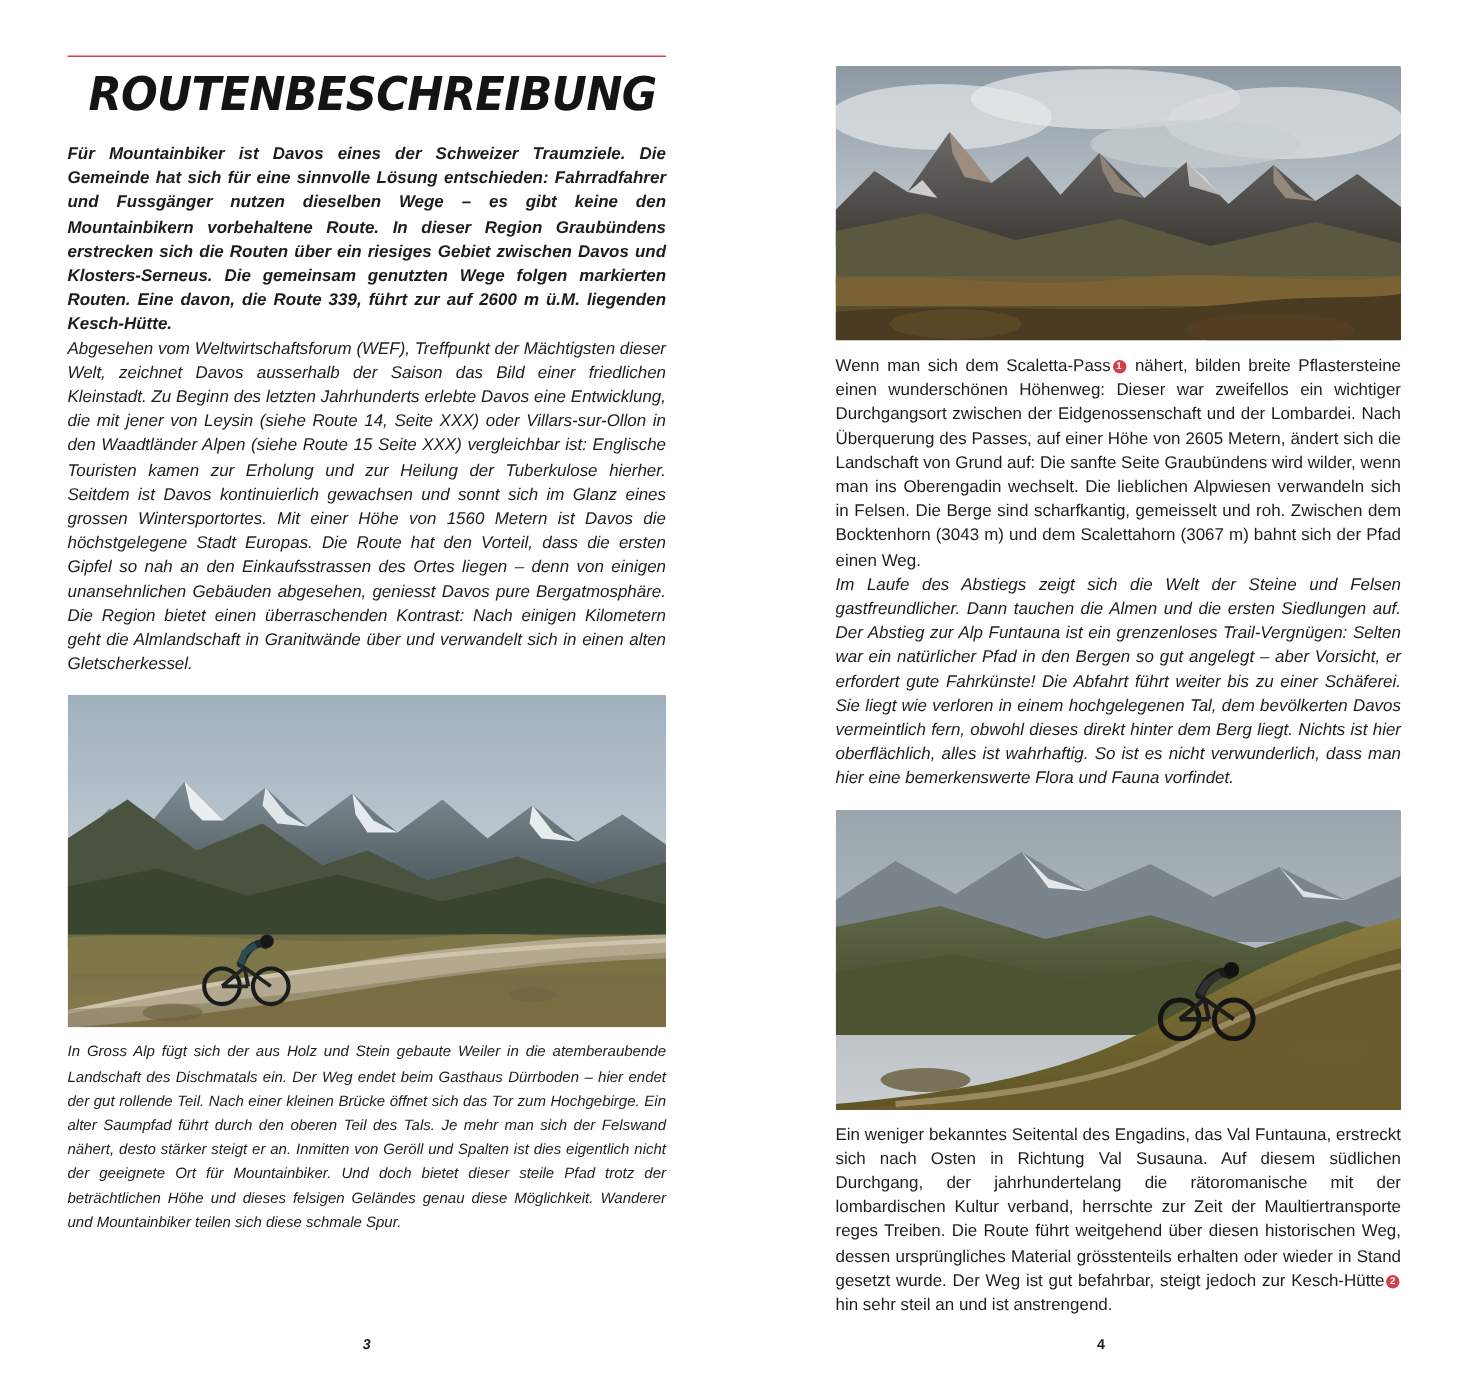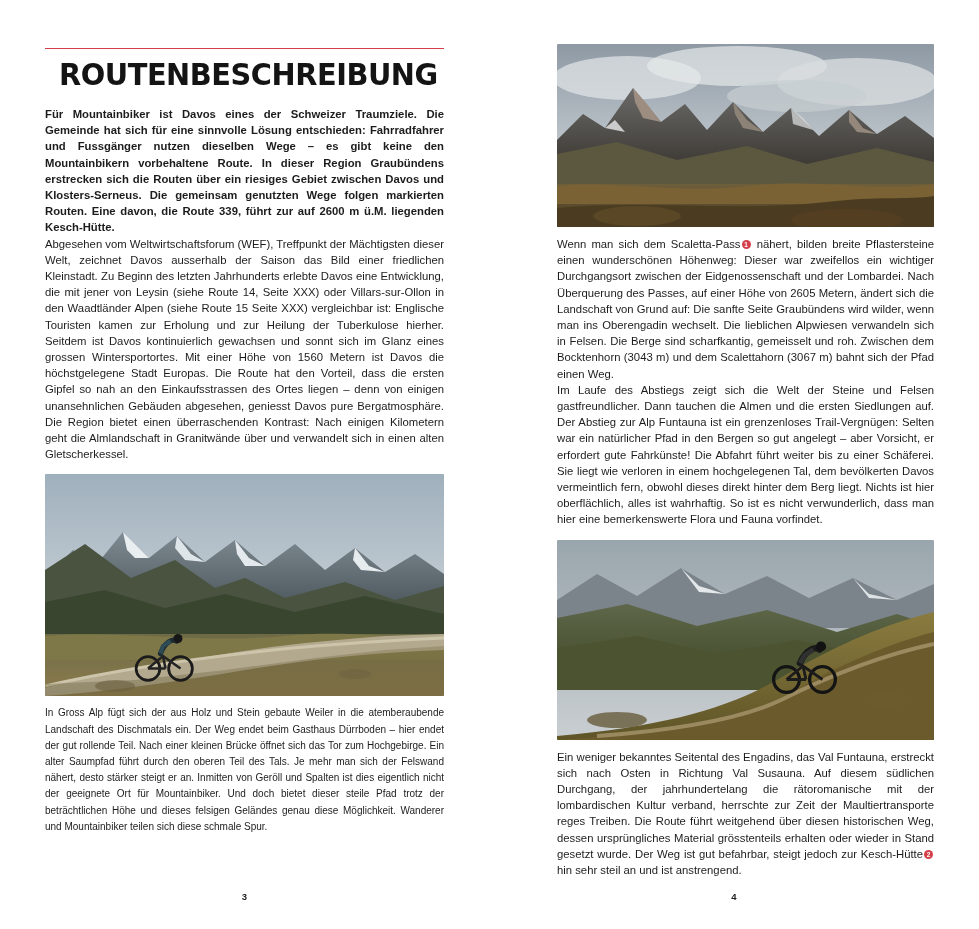--- a/index.html
+++ b/index.html
@@ -20,21 +20,22 @@
     height: 929px;
     display: flex;
   }
   .page {
     position: relative;
     box-sizing: border-box;
     height: 929px;
   }
   .page-left {
     width: 489px;
-    padding: 48px 45px 0 45px;
+    padding: 37px 45px 0 45px;
+    font-style: italic;
   }
   .page-right {
     width: 490px;
     padding: 44px 45px 0 68px;
   }
   .rule {
     border-top: 1.6px solid #d4404a;
     width: 100%;
     margin: 0 0 10px 0;
     height: 0;
@@ -57,20 +58,21 @@
     line-height: 16.2px;
     text-align: justify;
     text-justify: inter-word;
     color: #1c1c1c;
   }
   p.lead {
     font-weight: bold;
   }
   p.body + p.body {
     margin-top: 0;
+    font-style: italic;
   }
   .figure {
     width: 100%;
     margin: 12px 0 9px 0;
     line-height: 0;
     overflow: hidden;
     border-radius: 1px;
   }
   .figure.first {
     margin-top: 0;

